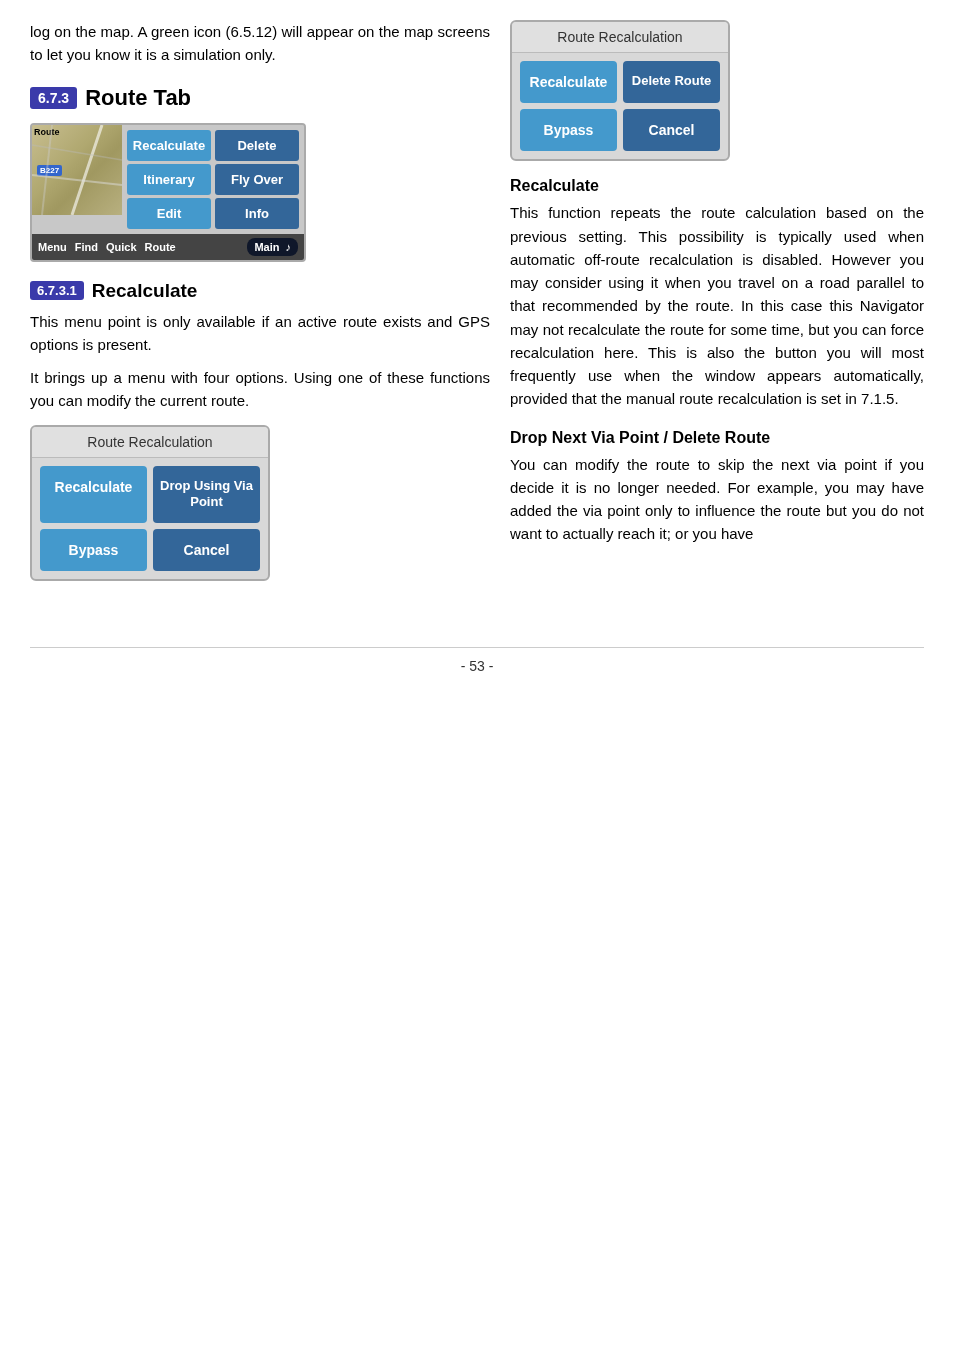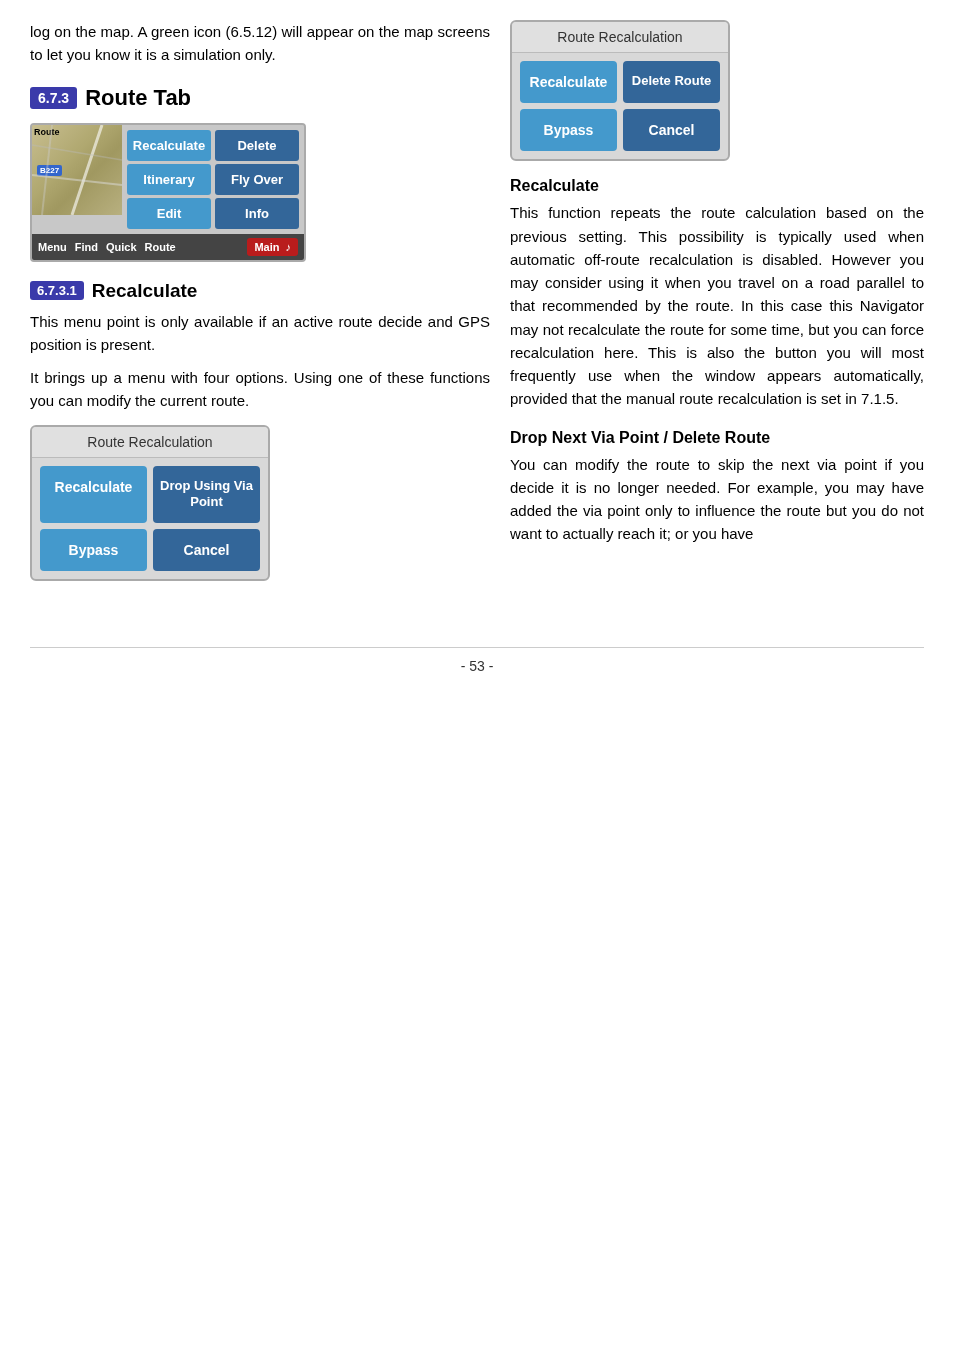--- a/index.html
+++ b/index.html
@@ -171,26 +171,26 @@
     }
 
     .menu-bottom-bar .bottom-label {
       color: #fff;
       font-size: 11px;
       font-weight: bold;
     }
 
     .bottom-main-btn {
       margin-left: auto;
-      background: #b91c1c;
+      background: #0f172a;
       color: #fff;
       font-size: 11px;
       font-weight: bold;
       padding: 3px 7px;
-      border-radius: 3px;
+      border-radius: 8px;
     }
 
     
     .recalc-dialog {
       border: 2px solid #aaa;
       border-radius: 6px;
       background: #d8d8d8;
       width: 240px;
       margin: 12px 0 16px 0;
       overflow: hidden;
@@ -322,21 +322,21 @@
           <span style="margin-left:3px;">♪</span>
         </div>
       </div>
     </div>
 
     <div class="subsection-header">
       <span class="subsection-badge">6.7.3.1</span>
       <span class="subsection-title">Recalculate</span>
     </div>
 
-    <p>This menu point is only available if an active route decide and GPS position is present.</p>
+    <p>This menu point is only available if an active route exists and GPS options is present.</p>
     <p>It brings up a menu with four options. Using one of these functions you can modify the current route.</p>
 
     <div class="recalc-dialog">
       <div class="dialog-title">Route Recalculation</div>
       <div class="dialog-grid">
         <div class="recalc-btn">Recalculate</div>
         <div class="recalc-btn dark" style="font-size:13px;">Drop Using Via Point</div>
         <div class="recalc-btn">Bypass</div>
         <div class="recalc-btn dark">Cancel</div>
       </div>

